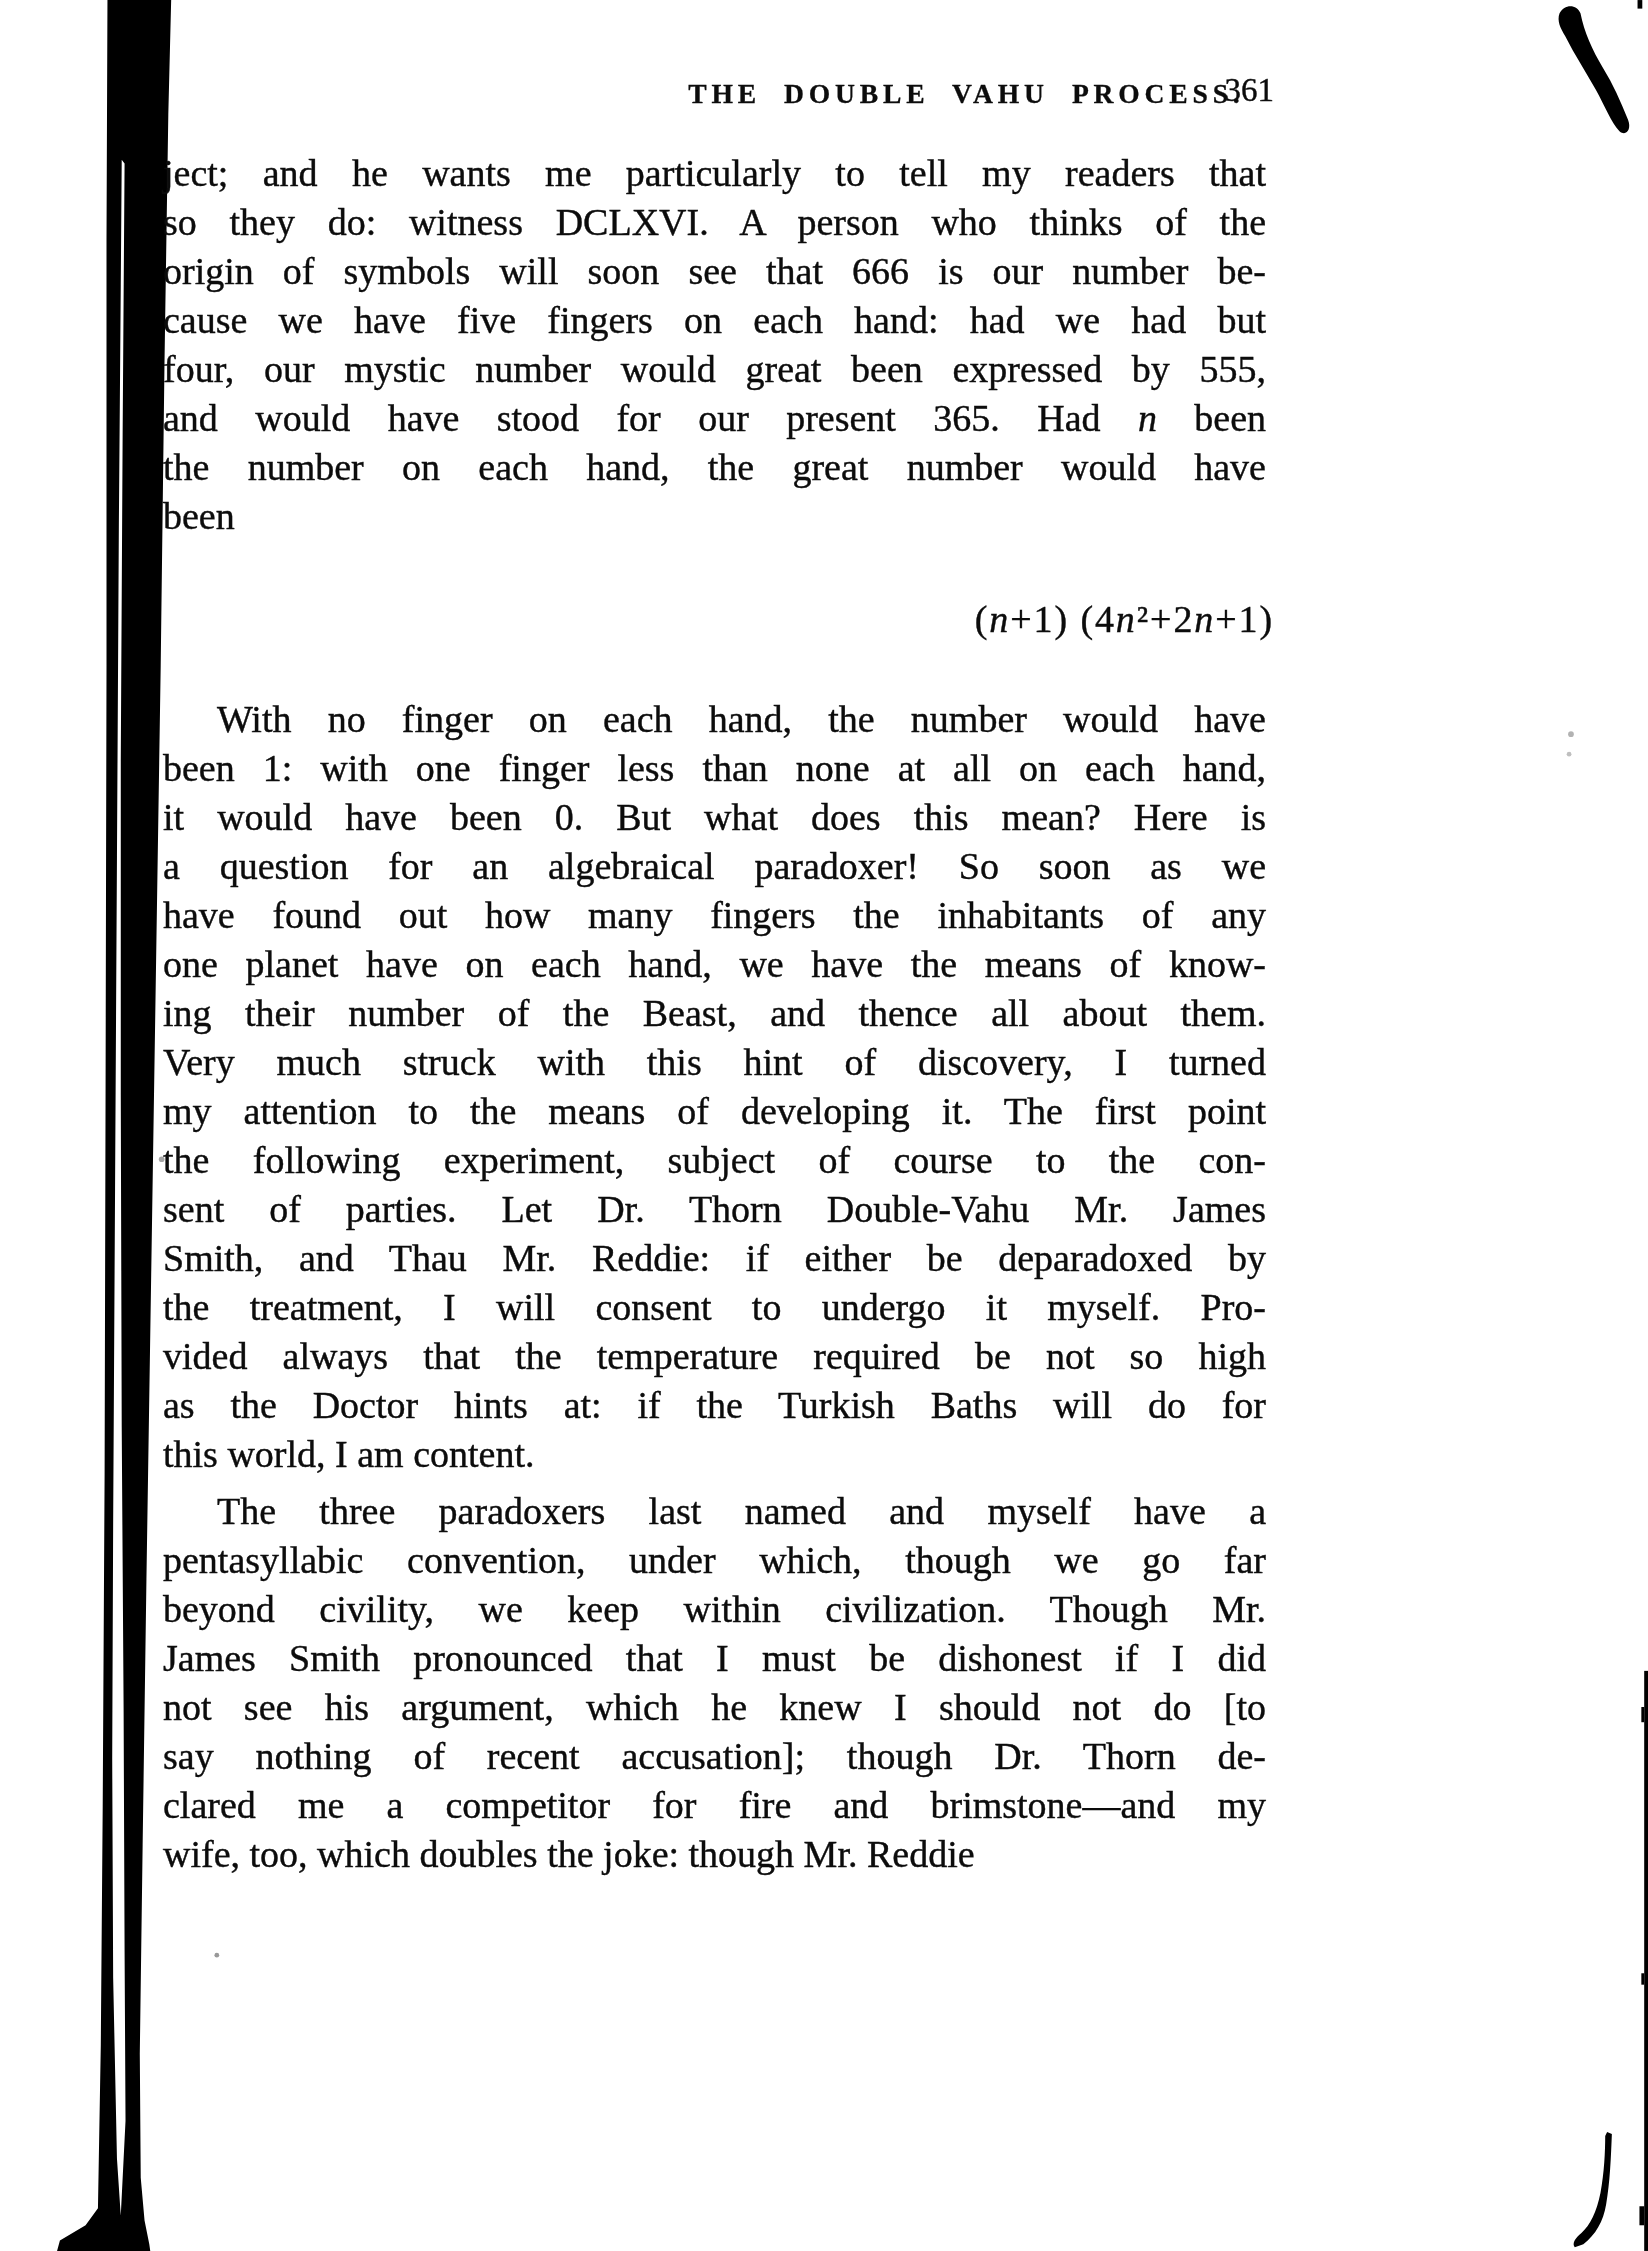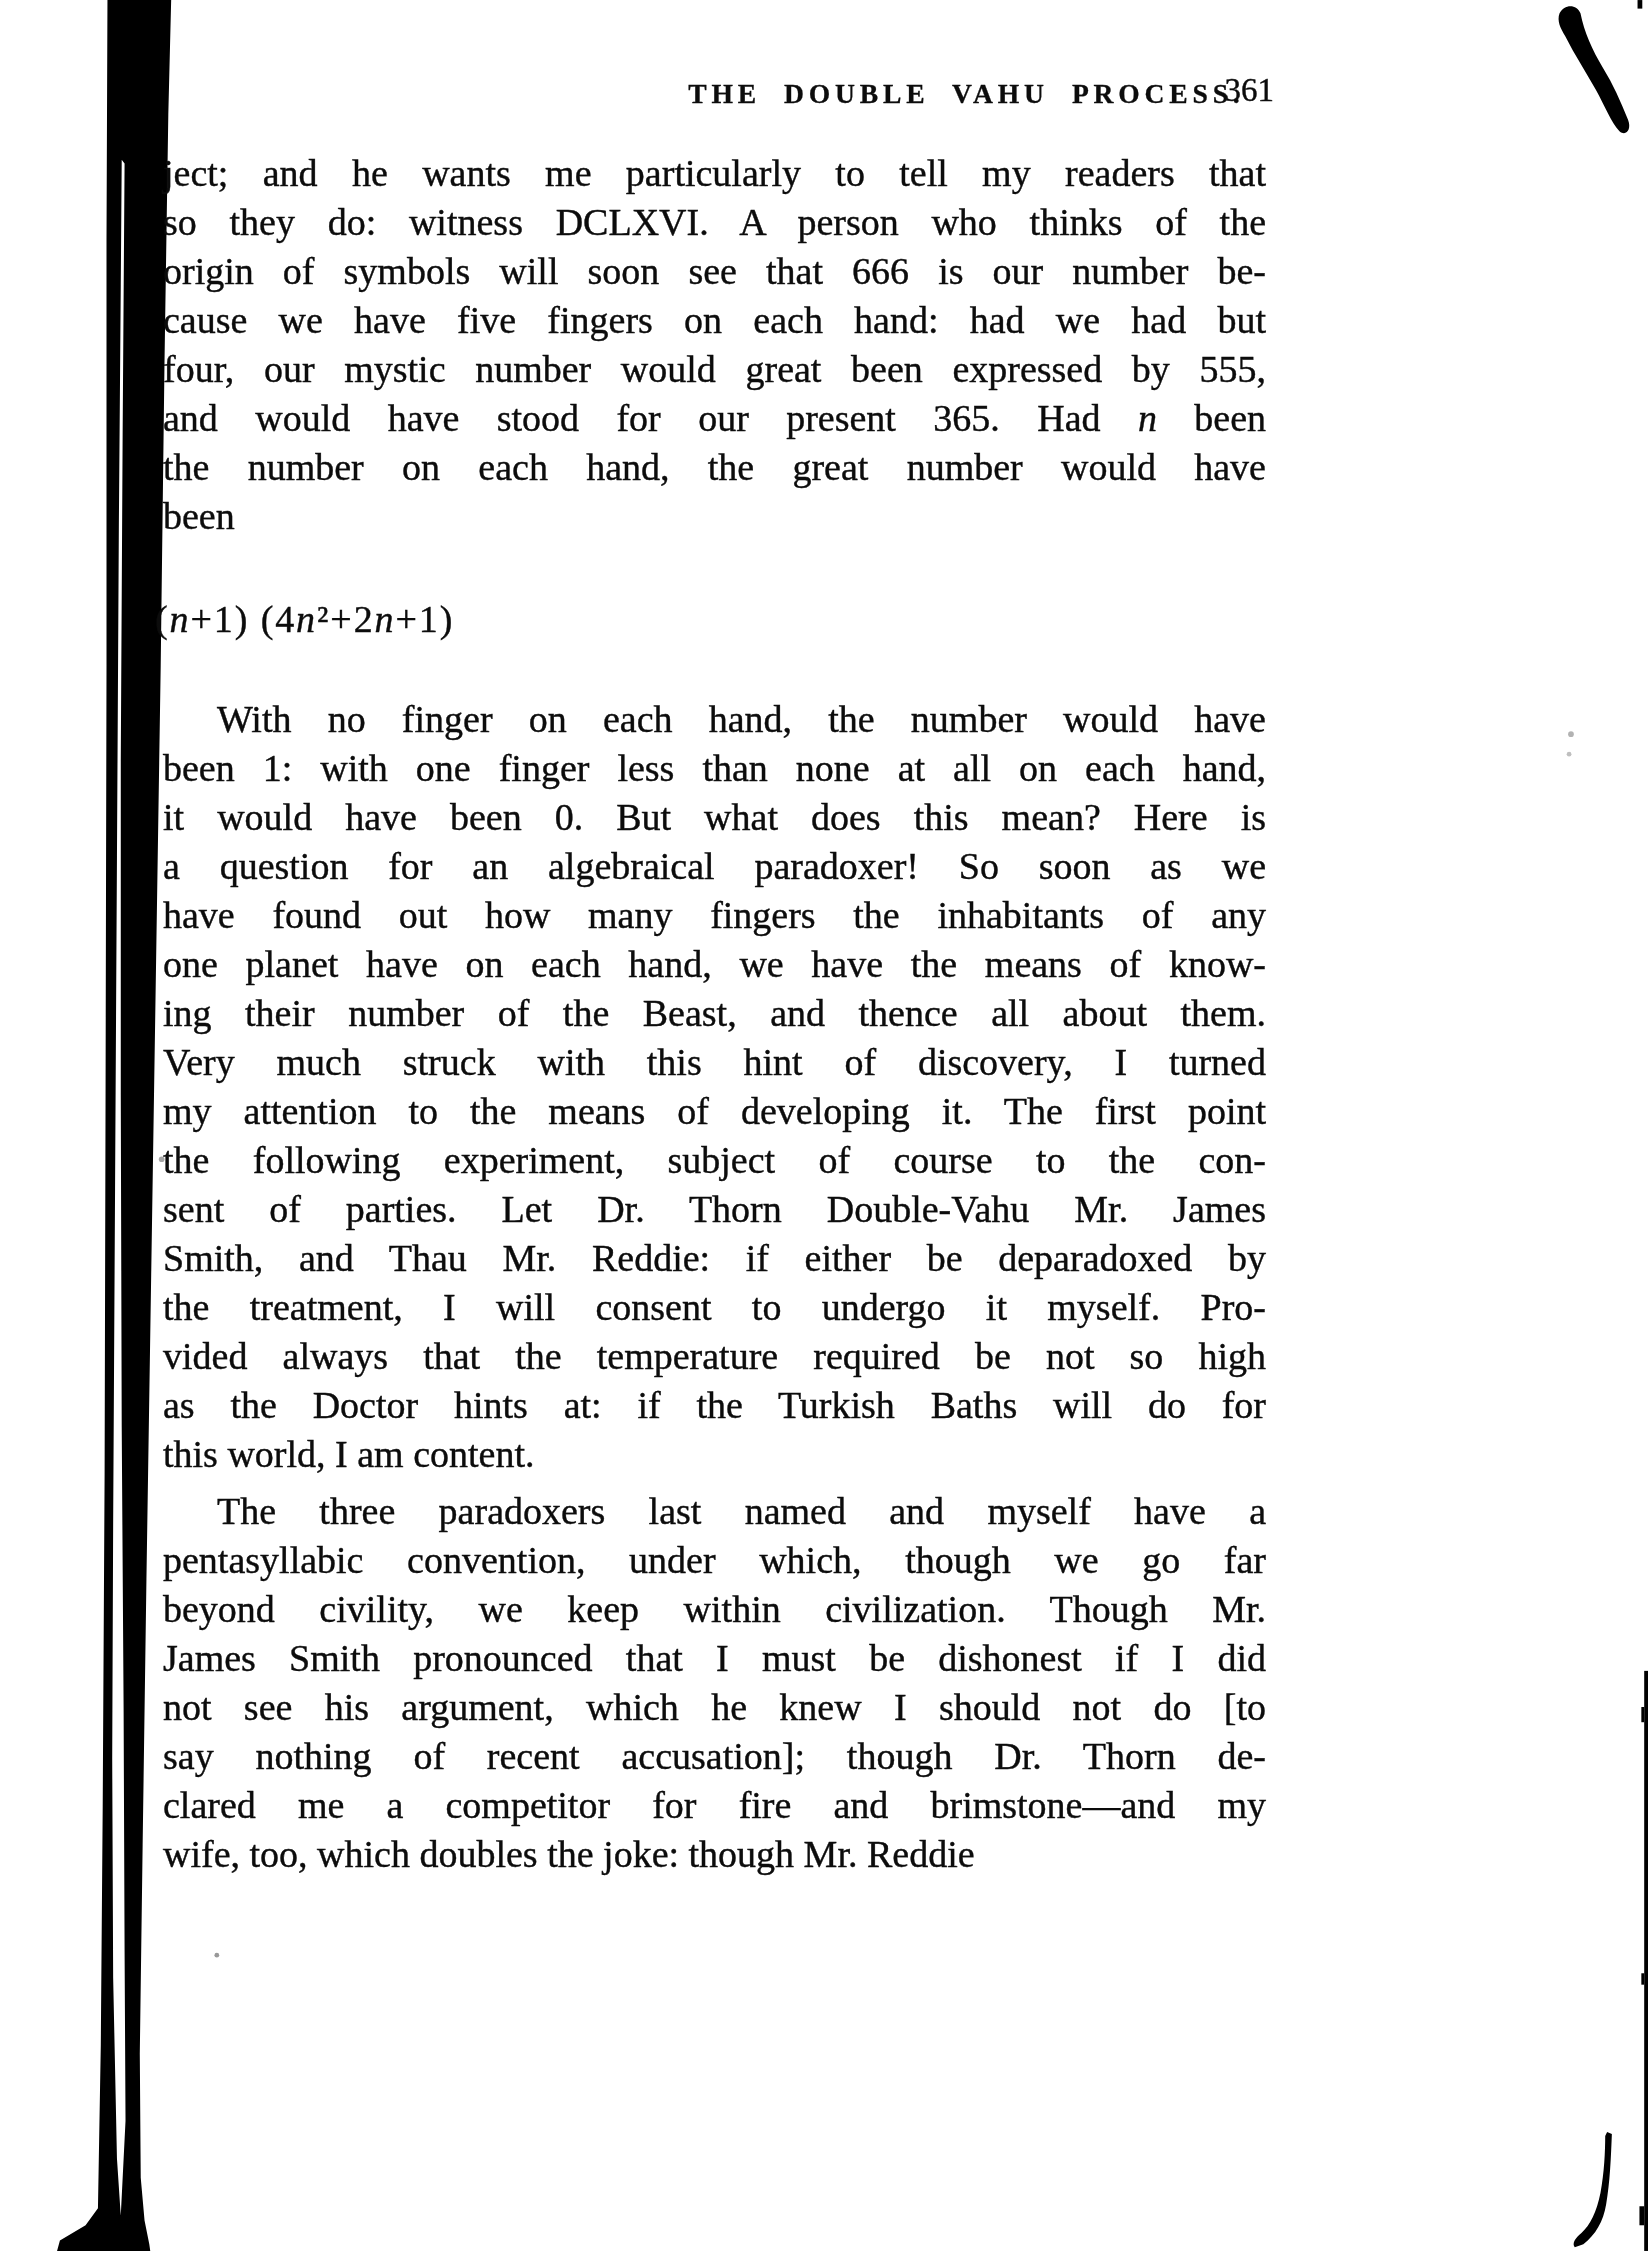--- a/index.html
+++ b/index.html
@@ -37,21 +37,21 @@
     -webkit-text-stroke:0.4px #0c0c0c;
   }
   .para { margin:8px; }
   .line {
     text-align:justify;
     text-align-last:justify;
   }
   .line.last { text-align-last:left; }
   .line.indent { text-indent:54px; }
   .equation {
-    text-align:left;
+    text-align:right;
     font-size:38px;
     line-height:49px;
     margin:54px 0 51px 0;
     letter-spacing:1.9px;
   }
   i { font-style:italic; }
 </style>
 </head>
 <body>
 

